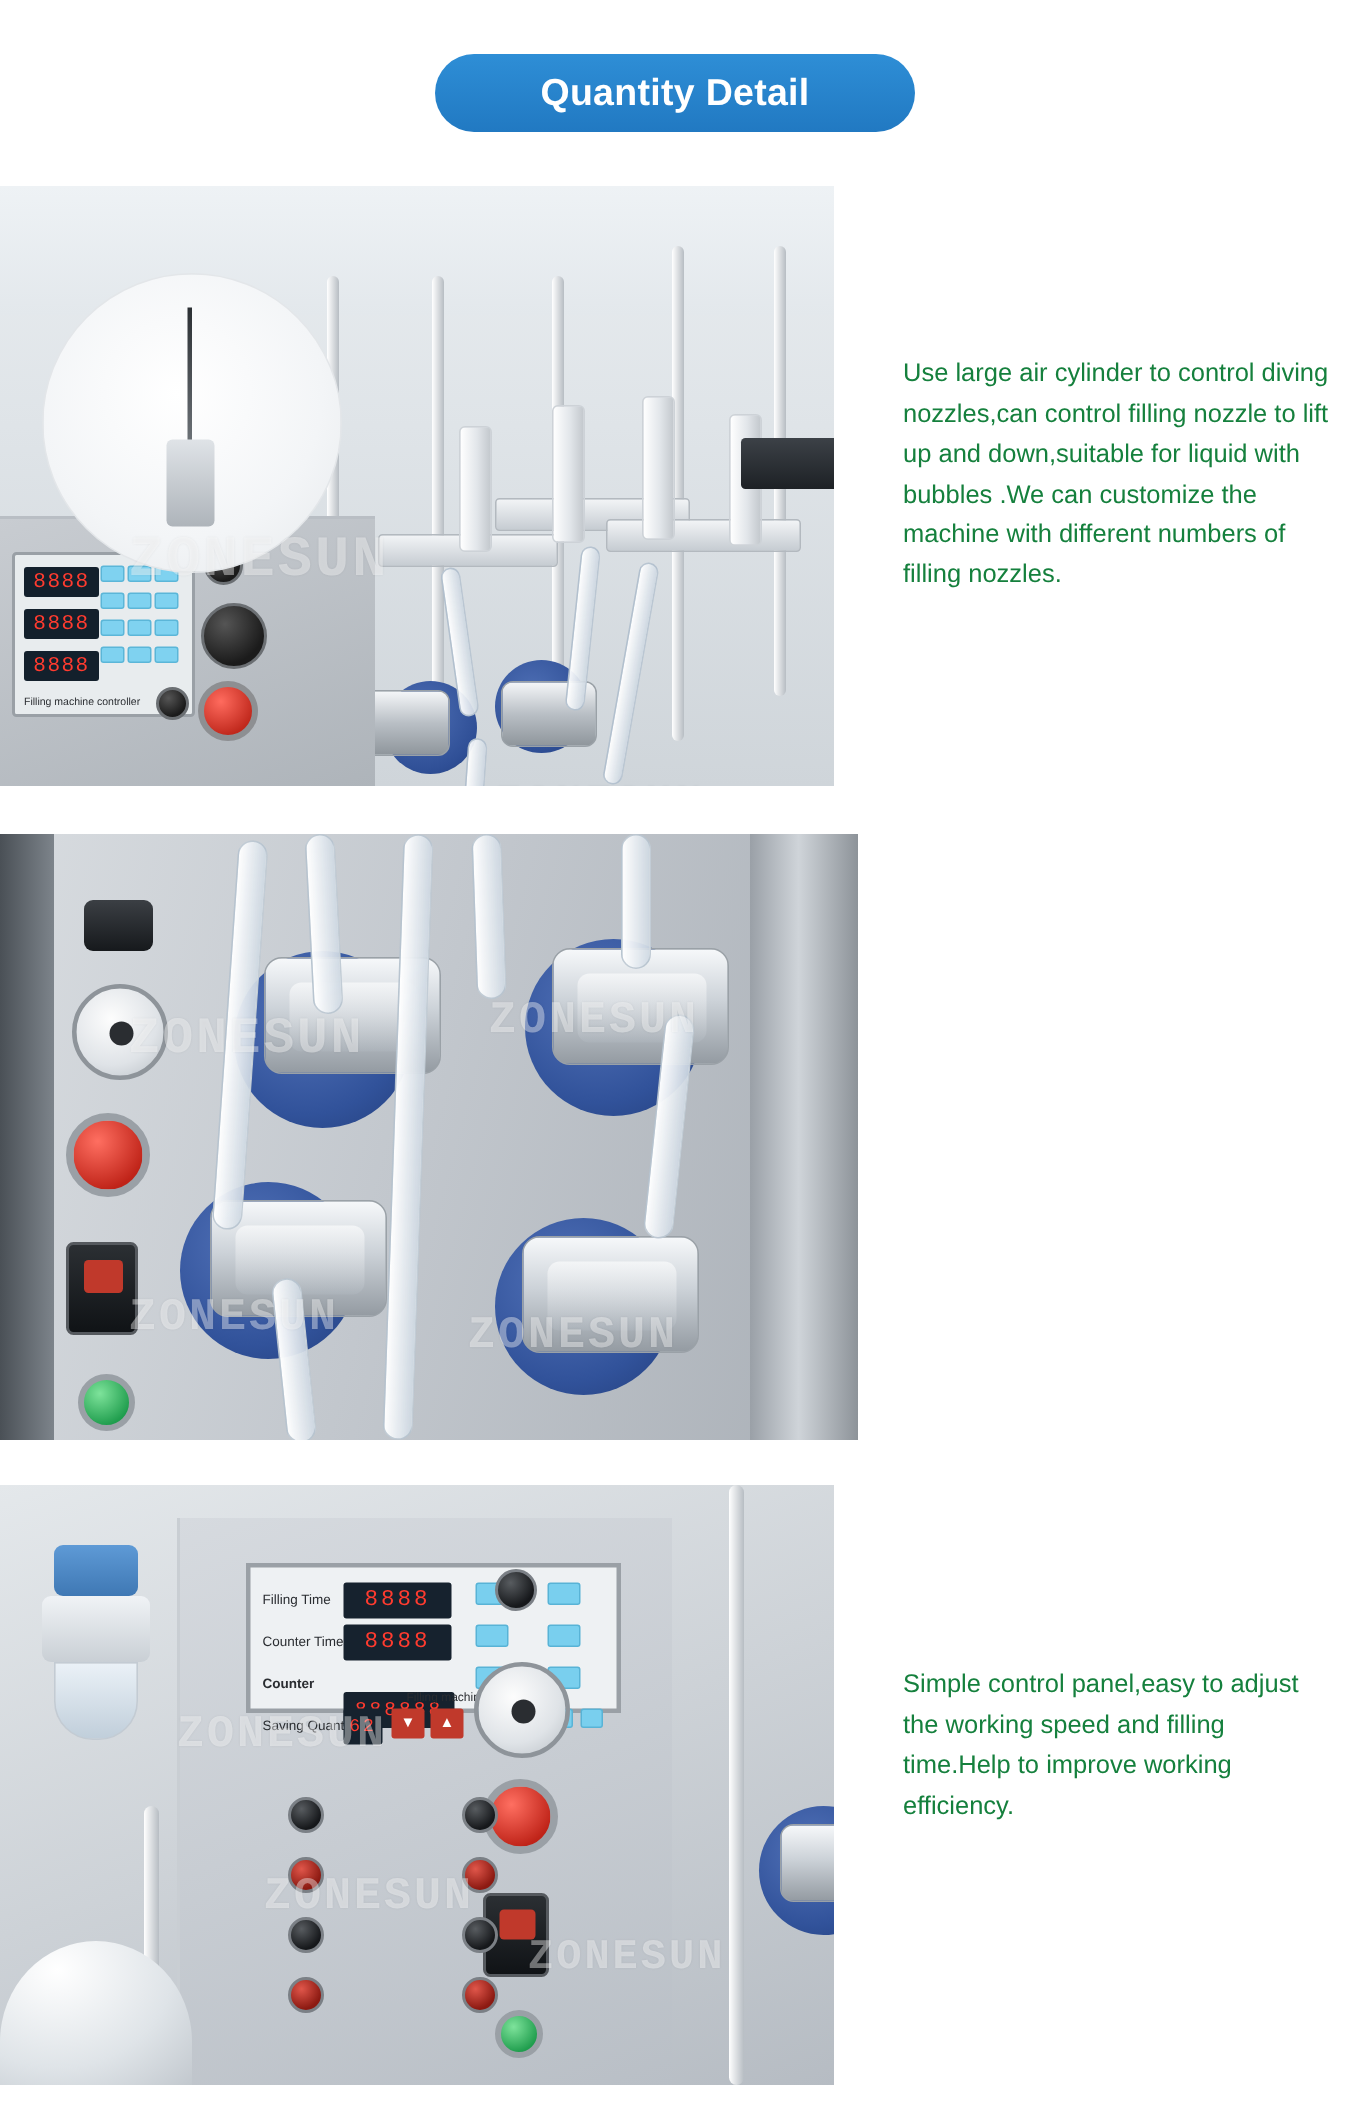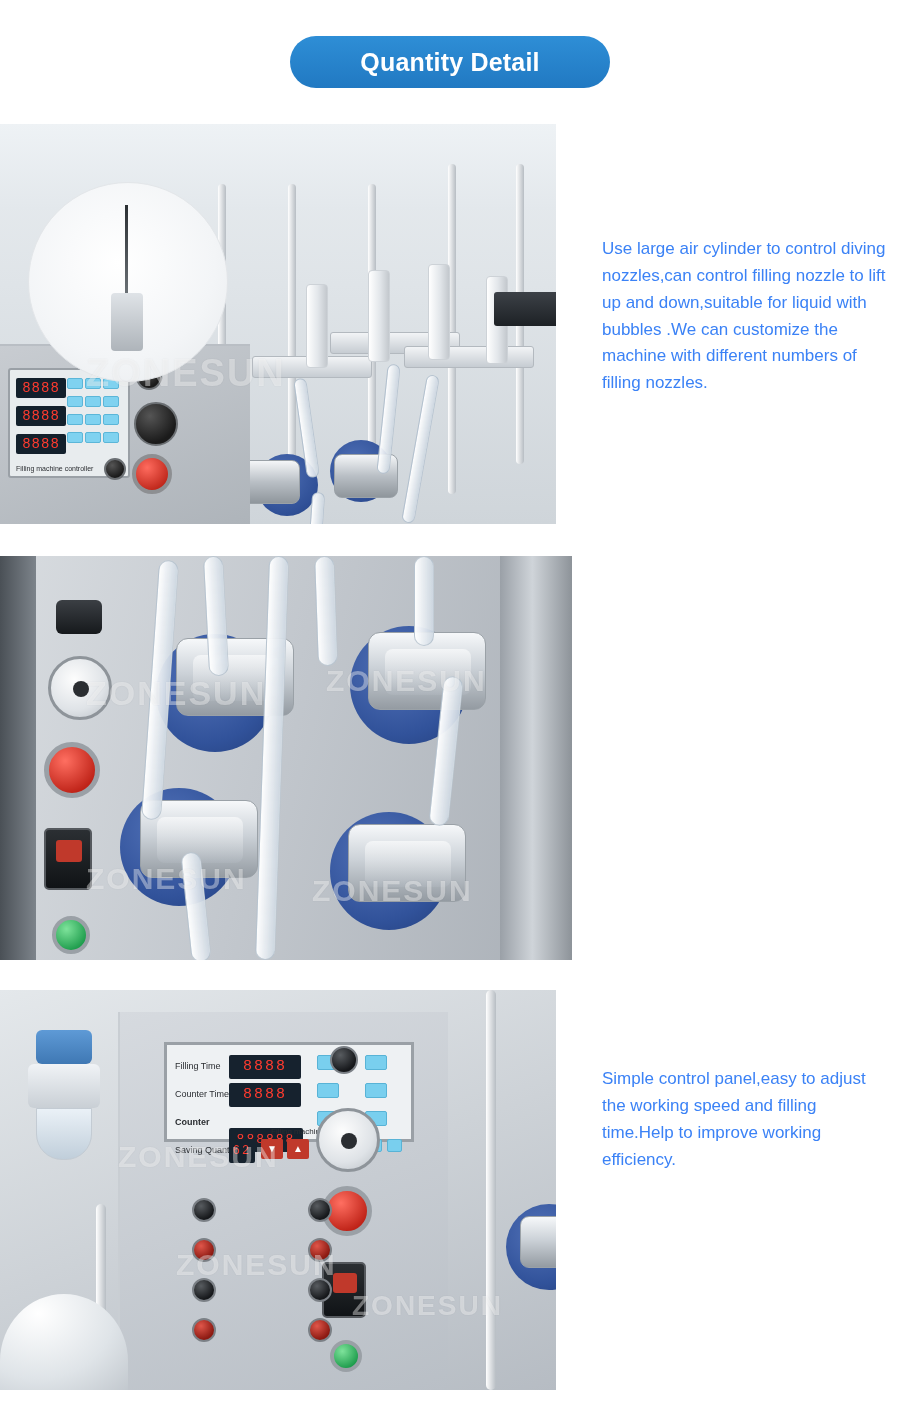--- a/index.html
+++ b/index.html
@@ -47,45 +47,45 @@
   }
   .photo {
     position: relative;
     overflow: hidden;
     background: #c9ccd1;
     flex: none;
   }
   .caption {
     font-size: 17px;
     line-height: 1.58;
-    color: #3b82f6;
+    color: #15803d;
   }
 
   
   #section-1 { left: 0; top: 124px; }
   #photo-1 { width: 556px; height: 400px; }
   #caption-1 { width: 290px; margin-left: 46px; margin-top: 112px; }
 
   
   #section-2 { left: 0; top: 556px; }
   #caption-2 { width: 290px; margin-left: 32px; margin-top: 146px; }
   #photo-2 { width: 572px; height: 404px; }
 
   
   #section-3 { left: 0; top: 990px; }
   #photo-3 { width: 556px; height: 400px; }
-  #caption-3 { width: 290px; margin-left: 46px; margin-top: 76px; }
+  #caption-3 { width: 290px; margin-left: 46px; margin-top: 120px; }
 
   
   .ph-bg { position: absolute; inset: 0; }
 
   
   .wm {
     position: absolute;
-    font-family: Liberation Sans, sans-serif;
+    font-family: Liberation Mono, monospace;
     font-weight: bold;
     color: rgba(255,255,255,0.40);
     letter-spacing: 2px;
     white-space: nowrap;
     pointer-events: none;
     text-shadow: 0 0 2px rgba(0,0,0,0.06);
   }
 
   
   #photo-1 .ph-bg {

